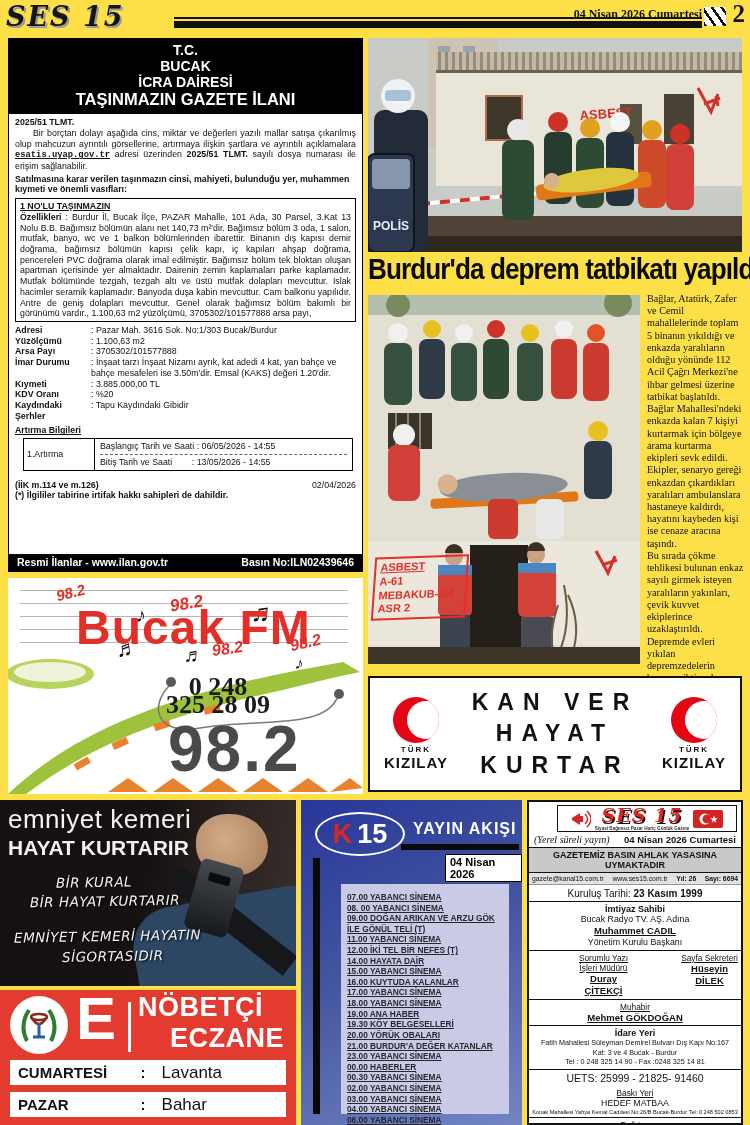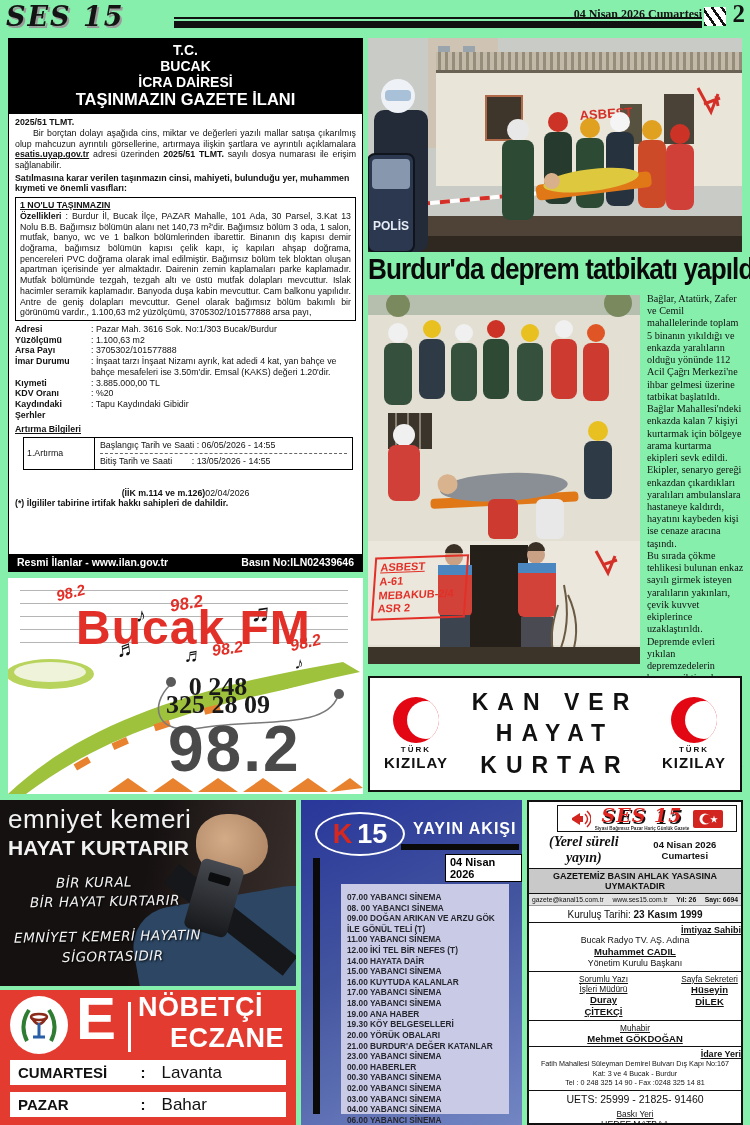--- a/index.html
+++ b/index.html
@@ -1,16 +1,16 @@
 <!DOCTYPE html>
 <html><head>
 <meta charset="utf-8">
 <style>
   html,body{margin:0;padding:0;background:#fff;}
-  #page{position:relative;width:750px;height:1125px;background:#86efac;overflow:hidden;
+  #page{position:relative;width:750px;height:1125px;background:#fde047;overflow:hidden;
         font-family:"Liberation Sans",sans-serif;color:#111;padding-left:24px;}
   [data-name]{box-sizing:border-box;}
 
   
   .hdr-logo{position:absolute;left:6px;top:1px;font-family:"DejaVu Serif",serif;font-style:italic;
             font-weight:bold;font-size:27px;letter-spacing:2px;color:#141414;text-shadow:2px 2px 0 #9a9a9a;}
   .hdr-date{position:absolute;right:48px;top:7px;font-family:"Liberation Serif",serif;font-weight:bold;font-size:12px;}
   .hdr-bar-thin{position:absolute;left:174px;top:17px;width:528px;height:2px;background:#111;}
   .hdr-bar-thick{position:absolute;left:174px;top:21px;width:528px;height:7px;background:#111;}
   .hdr-stripes{position:absolute;right:24px;top:7px;width:22px;height:19px;
@@ -20,36 +20,36 @@
   
   .legal{position:absolute;left:8px;top:38px;width:355px;height:534px;border:1.5px solid #000;
          background:#fff;font-size:8.8px;line-height:1.22;overflow:hidden;}
   .legal-head{background:#000;color:#fff;text-align:center;padding:3px 0 4px;font-weight:bold;}
   .lh-s{font-size:14px;line-height:1.15;}
   .lh-b{font-size:16.5px;line-height:1.2;}
   .legal-body{padding:3px 6px 0 6px;}
   .lg-file{font-weight:bold;margin:0;}
   .lg-intro{margin:0;text-align:justify;}
   .lg-intro .ind{display:inline-block;width:18px;}
-  .lg-link{font-weight:bold;text-decoration:underline;}
+  .lg-link{font-weight:bold;text-decoration:underline;font-family:Liberation Mono, monospace;}
   .lg-bold{font-weight:bold;margin:2px 0 3px;}
   .prop-box{border:1px solid #000;padding:2px 4px;margin:1px 0 3px;}
   .prop-title{font-weight:bold;text-decoration:underline;}
   .prop-text{text-align:justify;}
   .prop-text b{font-weight:bold;}
   .detail-row{display:grid;grid-template-columns:74px 1fr;column-gap:2px;}
   .detail-row b{font-weight:bold;}
   .artirma-title{font-weight:bold;text-decoration:underline;margin-top:4px;}
   .auction-table{border:1px solid #000;margin:2px 0 4px 8px;width:330px;}
   .auction-row{display:flex;border-bottom:1px solid #000;}
   .auction-row:last-child{border-bottom:none;}
   .a-name{width:64px;display:flex;align-items:center;padding:2px 3px;border-right:1px solid #000;}
   .a-times{flex:1;padding:2px 5px;white-space:pre-wrap;}
   .a-sep{border-top:1px dashed #666;margin:2px 0;}
-  .iik-row{display:flex;justify-content:center;margin-top:18px;}
+  .iik-row{display:flex;justify-content:space-between;margin-top:9px;}
   .iik-row b{font-weight:bold;}
   .lg-note{font-weight:bold;}
   .legal-footer{position:absolute;left:0;bottom:0;width:100%;background:#000;color:#fff;font-weight:bold;
                 font-size:10.5px;display:flex;justify-content:space-between;padding:2px 8px;}
 
   
   .fm-ad{position:absolute;left:8px;top:578px;width:355px;height:216px;background:#fff;overflow:hidden;}
   .fm-staff{position:absolute;left:12px;top:12px;width:328px;height:54px;
             background:repeating-linear-gradient(to bottom,#b5b5b5 0 1px,transparent 1px 13px);}
   .fm-scatter span{position:absolute;color:#e23028;font-weight:bold;font-style:italic;}
@@ -135,44 +135,44 @@
   .k15-vbar{position:absolute;left:12px;top:58px;width:7px;height:256px;background:#0a0a0a;}
   .k15-ellipse{position:absolute;left:14px;top:12px;width:90px;height:44px;border:2.5px solid #fff;border-radius:50%;
                display:flex;align-items:center;justify-content:center;gap:5px;font-weight:800;font-size:27px;}
   .k15-k{color:#d6281e;}
   .k15-15{color:#fff;}
   .k15-title{position:absolute;left:112px;top:20px;color:#fff;font-weight:800;font-size:16px;letter-spacing:1px;}
   .k15-underline{position:absolute;left:100px;top:44px;width:118px;height:6px;background:#0a0a0a;}
   .k15-date{position:absolute;left:144px;top:54px;background:#fff;border:1.5px solid #000;color:#000;
             font-weight:800;font-size:11px;padding:1px 4px;}
   .k15-sched{position:absolute;left:40px;top:84px;width:168px;height:230px;background:#c9cbe6;
-             padding:8px 6px;color:#26262e;font-weight:bold;font-size:8.3px;line-height:1.28;}
+             padding:8px 6px;color:#26262e;font-weight:bold;font-size:8.3px;line-height:1.28;text-decoration:underline;}
 
   
   .masthead{position:absolute;left:527px;top:800px;width:216px;height:325px;border:2px solid #111;background:#fff;
             display:flex;flex-direction:column;text-align:center;font-size:8px;}
   .mh-logo-box{margin:3px 4px 0 28px;border:1.5px solid #111;height:38px;display:flex;align-items:center;
                justify-content:center;gap:4px;padding:0 3px;}
   .mh-logo-mid{display:flex;flex-direction:column;align-items:center;}
   .mh-logo{font-family:"DejaVu Serif",serif;font-style:italic;font-weight:bold;font-size:19px;letter-spacing:1px;
            color:#e02520;text-shadow:1.5px 1.5px 0 #111;line-height:1;}
   .mh-logo-sub{font-size:4.6px;font-weight:bold;color:#333;margin-top:1px;}
   .mh-row1{display:flex;justify-content:space-between;align-items:center;padding:2px 5px;}
-  .mh-yerel{font-family:"Liberation Serif",serif;font-style:italic;font-size:14px;font-weight:bold;}
+  .mh-yerel{font-family:"Liberation Serif",serif;font-style:italic;font-size:10px;font-weight:normal;}
   .mh-date{font-weight:bold;font-size:9.5px;}
   .mh-ahlak{background:#c9c9c9;border-top:1.5px solid #111;border-bottom:1.5px solid #111;
             font-weight:bold;font-size:9px;padding:2px 0;}
   .mh-contact{background:#e2e2e2;display:flex;justify-content:space-between;align-items:center;
               font-size:6.8px;padding:2px 3px;border-bottom:1px solid #999;}
   .mh-contact .bld{font-weight:bold;}
   .mh-kurulus{padding:2.5px 0;font-size:10px;}
   .mh-kurulus b{font-weight:bold;}
   .mh-hr{border-top:1.2px solid #111;margin:0;}
   .mh-sec{padding:2px 0;}
-  .mh-title-u{font-weight:bold;text-decoration:underline;font-size:9px;text-align:right;}
+  .mh-title-u{font-weight:bold;font-size:9px;}
   .mh-line{font-size:8.8px;line-height:1.25;}
   .mh-name{font-weight:bold;font-size:9.5px;line-height:1.25;text-decoration:underline;}
   .mh-two{display:flex;}
   .mh-two > div{flex:1;padding:2px 2px;margin-left:43px;}
   .mh-title-u2{text-decoration:underline;font-size:8.3px;}
   .mh-addr{font-size:7.2px;line-height:1.3;}
   .mh-uets{font-size:10.5px;padding:2px 0;}
   .mh-tiny{font-size:5.6px;}
   .mh-footer{background:#d9d9d9;font-size:6.5px;padding:2px 1px;margin-top:auto;border-top:1px solid #999;}
 </style>

